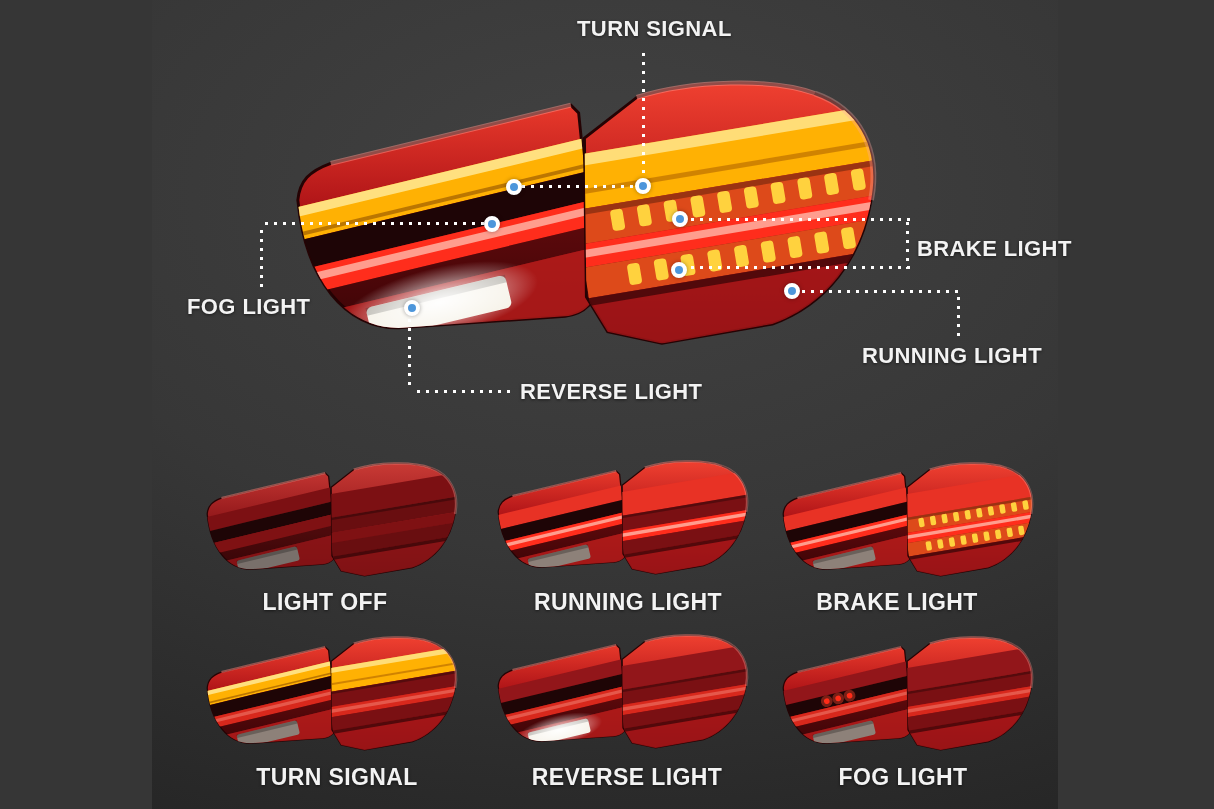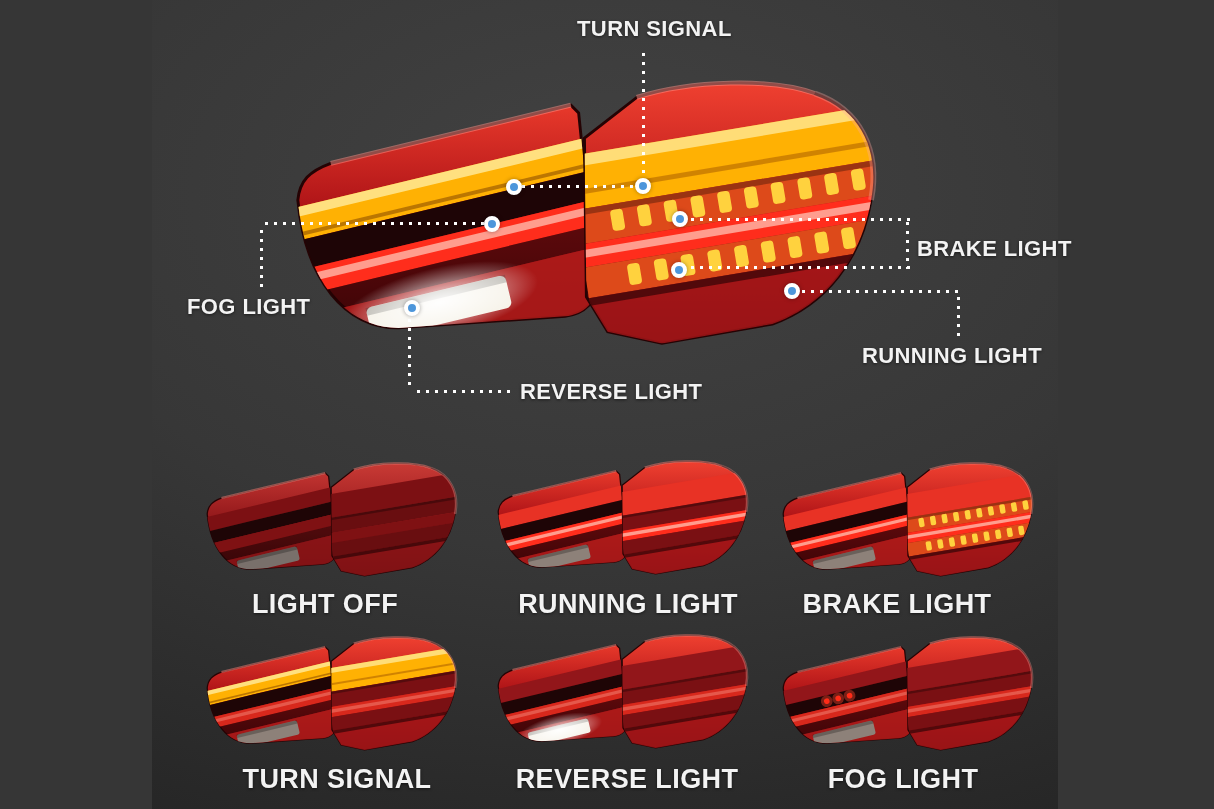--- a/index.html
+++ b/index.html
@@ -4,21 +4,21 @@
 <style>
   html,body{margin:0;padding:0;background:#363636;}
   .canvas{position:relative;width:1112px;height:809px;overflow:hidden;background:#363636;
           font-family:"Liberation Sans",sans-serif;}
   .photo{position:absolute;left:152px;top:0;width:906px;height:809px;
          background:radial-gradient(120% 85% at 50% 24%, #424242 0%, #373737 52%, #262626 100%);}
   
   .label{position:absolute;color:#f3f3f3;font-weight:bold;font-size:22px;letter-spacing:.4px;
          white-space:nowrap;text-shadow:0 1px 3px rgba(0,0,0,.55);}
   .caption{position:absolute;width:268px;text-align:center;color:#f3f3f3;font-weight:bold;
-           font-size:27px;letter-spacing:.4px;white-space:nowrap;text-shadow:0 1px 3px rgba(0,0,0,.55);}
+           font-size:23px;letter-spacing:.4px;white-space:nowrap;text-shadow:0 1px 3px rgba(0,0,0,.55);}
   
   .dl-h{position:absolute;height:5px;
         background-image:radial-gradient(circle,#ffffff 1.7px,rgba(255,255,255,0) 2px);
         background-size:9px 5px;background-repeat:repeat-x;background-position:left center;}
   .dl-v{position:absolute;width:5px;
         background-image:radial-gradient(circle,#ffffff 1.7px,rgba(255,255,255,0) 2px);
         background-size:5px 9px;background-repeat:repeat-y;background-position:center top;}
   
   .marker{position:absolute;width:16px;height:16px;border-radius:50%;background:#4d96db;
           border:4px solid #ffffff;box-sizing:border-box;transform:translate(-50%,-50%);

